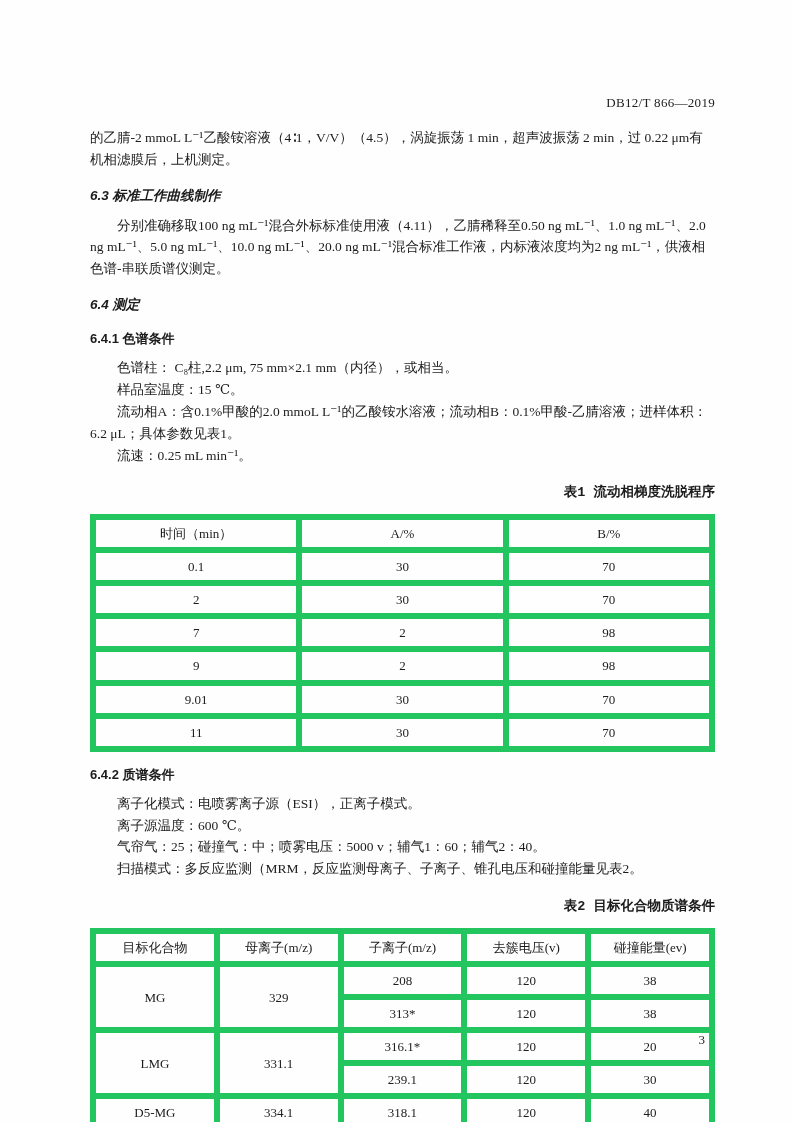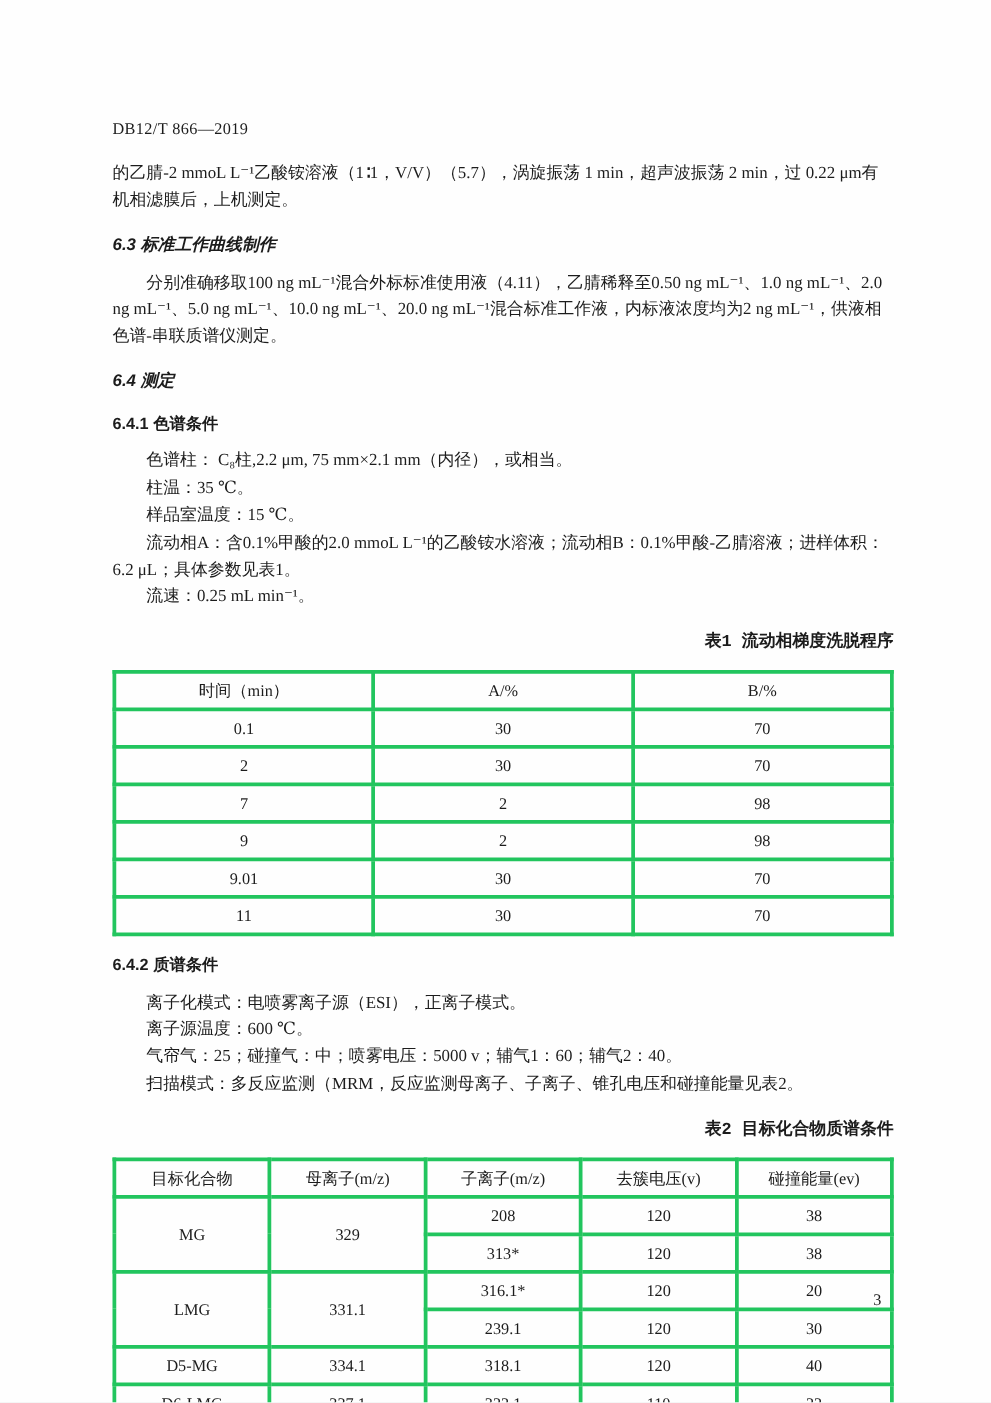--- a/index.html
+++ b/index.html
@@ -3,63 +3,62 @@
 <meta charset="utf-8">
 <style>
   html,body{margin:0;padding:0;background:#ededed;}
   .page{
     width:793px;height:1122px;margin:0 auto;background:#fefefe;
     box-sizing:border-box;position:relative;overflow:hidden;
     padding:92px 78px 0 90px;
     font-family:"Liberation Serif","DejaVu Serif",serif;
     color:#1c1c1c;font-size:13.5px;line-height:1.62;
   }
-  .doc-header{text-align:left;font-size:13px;margin-bottom:14px;letter-spacing:.3px;}
+  .doc-header{text-align:right;font-size:13px;margin-bottom:14px;letter-spacing:.3px;}
   p{margin:0 0 2px 0;}
   .indent{text-indent:2em;}
   .heading{
     font-family:"Liberation Sans","DejaVu Sans",sans-serif;
     font-weight:bold;font-size:13.5px;margin:14px 0 8px 0;font-style:italic;
   }
   .subheading{
     font-family:"Liberation Sans","DejaVu Sans",sans-serif;
     font-weight:bold;font-size:13px;margin:12px 0 8px 0;
   }
   .cond-line{text-indent:2em;margin:0;}
   .tbl-caption{
     text-align:right;font-family:Liberation Mono, monospace;
     font-weight:bold;font-size:13.5px;margin:16px 0 10px 0;
   }
   table{width:100%;border-collapse:collapse;font-size:13px;margin-bottom:6px;}
   th,td{
-    border:3px solid #22c55e;text-align:center;vertical-align:middle;
+    border:6px solid #22c55e;text-align:center;vertical-align:middle;
     padding:3px 14px;height:20px;font-weight:normal;
   }
   .note-cell{text-align:left;padding-left:8px;}
   .page-number{position:absolute;right:88px;bottom:72px;font-size:13px;}
   .t1-col{width:33.33%;}
   .t2-col{width:20%;}
 </style>
 </head>
 <body>
 
 <div class="page">
 
   <div class="doc-header">DB12/T 866—2019</div>
 
-  <p>的乙腈-2 mmoL L⁻¹乙酸铵溶液（1∶1，V/V）（5.7），涡旋振荡 1 min，超声波振荡 2 min，过 0.22 μm有机相滤膜后，上机测定。</p>
+  <p>的乙腈-2 mmoL L⁻¹乙酸铵溶液（4∶1，V/V）（4.5），涡旋振荡 1 min，超声波振荡 2 min，过 0.22 μm有机相滤膜后，上机测定。</p>
 
   <div class="heading">6.3  标准工作曲线制作</div>
   <p class="indent">分别准确移取100 ng mL⁻¹混合外标标准使用液（4.11），乙腈稀释至0.50 ng mL⁻¹、1.0 ng mL⁻¹、2.0 ng mL⁻¹、5.0 ng mL⁻¹、10.0 ng mL⁻¹、20.0 ng mL⁻¹混合标准工作液，内标液浓度均为2 ng mL⁻¹，供液相色谱-串联质谱仪测定。</p>
 
   <div class="heading">6.4  测定</div>
   <div class="subheading">6.4.1  色谱条件</div>
 
   <p class="cond-line">色谱柱： C₈柱,2.2 μm, 75 mm×2.1 mm（内径），或相当。</p>
-  <p class="cond-line">柱温：35 ℃。</p>
   <p class="cond-line">样品室温度：15 ℃。</p>
   <p class="cond-line">流动相A：含0.1%甲酸的2.0 mmoL L⁻¹的乙酸铵水溶液；流动相B：0.1%甲酸-乙腈溶液；进样体积：6.2 μL；具体参数见表1。</p>
   <p class="cond-line">流速：0.25 mL min⁻¹。</p>
 
   <div class="tbl-caption">表1  流动相梯度洗脱程序</div>
 
   <table>
     <thead>
       <tr>
         <th class="t1-col">时间（min）</th>

